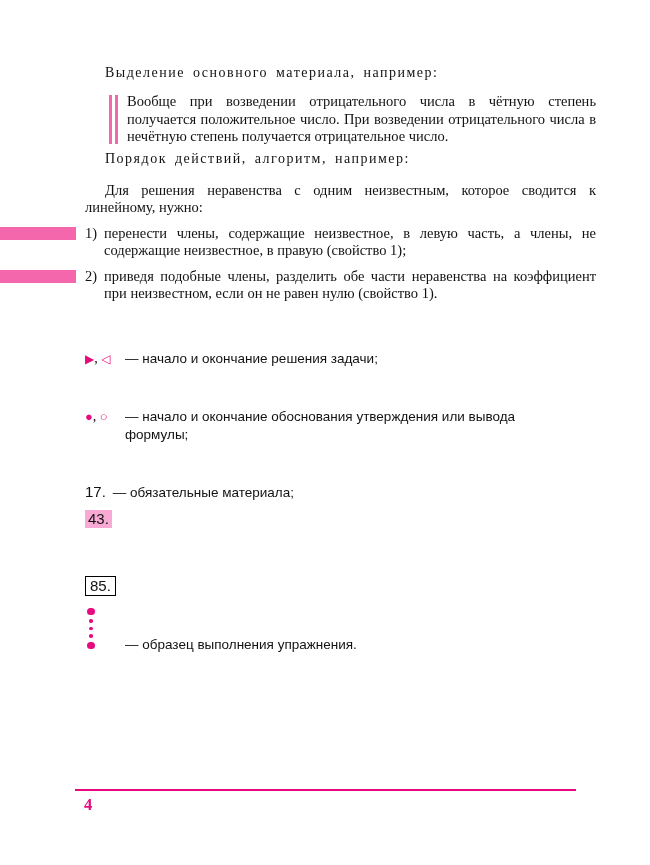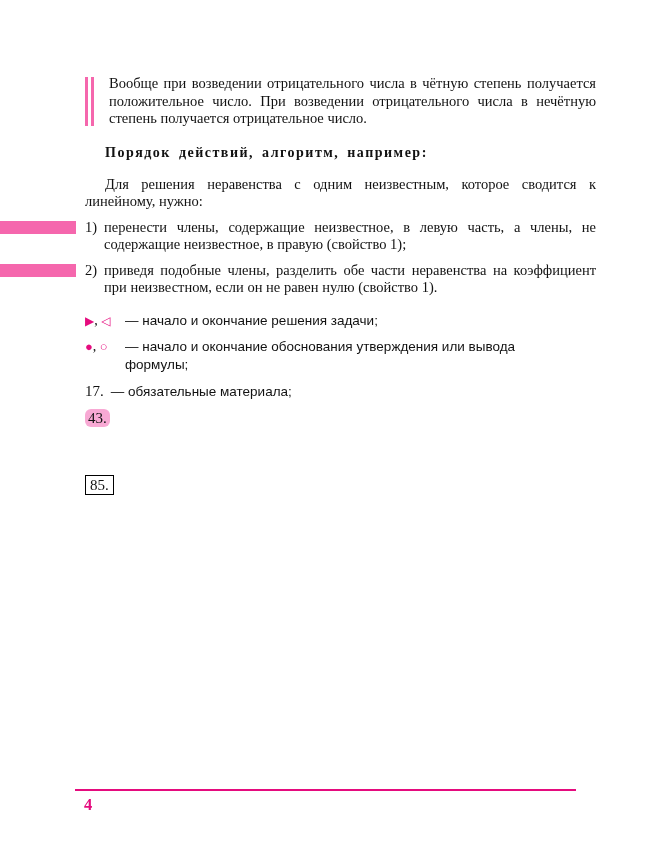--- a/index.html
+++ b/index.html
@@ -14,58 +14,59 @@
     color:#121212;font-family:"Liberation Serif", serif;overflow:hidden;
   }
   .content{position:absolute;left:85px;top:64px;width:511px;}
   .spaced-heading{
     font-size:14px;line-height:18px;letter-spacing:1.5px;word-spacing:3px;
     margin-left:20px;white-space:nowrap;
   }
   .para{font-size:14.5px;line-height:17.5px;text-align:justify;}
   .indent{text-indent:20px;}
   
-  .quote-block{position:relative;margin-top:11px;padding-left:24px;}
+  .quote-block{position:relative;margin-top:11px;padding-left:18px;margin-left:24px;}
   .quote-bars{position:absolute;left:0;top:2px;bottom:2px;width:11px;display:flex;gap:3px;}
   .quote-bars .bar{width:3px;background:var(--bar);}
-  .h2{margin-top:16px;font-weight:bold;}
+  .h2{margin-top:4px;}
   .intro{margin-top:14px;}
   
   .step{position:relative;padding-left:19px;margin-top:8px;font-size:14.5px;line-height:17.5px;text-align:justify;}
   .step .num{position:absolute;left:0;top:0;}
   .step .mbar{position:absolute;left:-85px;top:2px;width:76px;height:13px;background:var(--bar);}
   
   .legend{margin-top:15px;font-family:"Liberation Sans", sans-serif;font-size:13.5px;line-height:18px;}
   .legend-row{display:flex;align-items:baseline;margin-top:8px;}
   .legend-row.center{align-items:center;}
   .markers{flex:none;width:40px;font-family:"Liberation Serif", serif;font-size:14px;}
   .sym{color:var(--accent);}
   .sym-tri{font-size:12px;}
   .sym-circ{font-size:13px;}
-  .legend-text{max-width:442px;}
-  .ex-num{flex:none;margin-right:7px;font-family:Liberation Serif, serif;font-size:15px;}
-  .ex-num.hl{background:var(--highlight);padding:0 3px;border-radius:6px;}
+  .legend-text{max-width:442px;margin-top:32px;}
+  .ex-num{flex:none;margin-right:7px;font-family:Liberation Sans, sans-serif;font-size:15px;}
+  .ex-num.hl{background:var(--highlight);padding:0 3px;}
   .ex-num.boxed{border:1.4px solid #000;padding:0 4px;margin-top:40px;}
   
   .dots-col{flex:none;width:40px;display:flex;flex-direction:column;align-items:flex-start;gap:4px;padding-left:2px;}
   .dot{width:3.5px;height:3.5px;border-radius:50%;background:var(--accent);margin-left:2px;}
   .dot.big{width:7.5px;height:7.5px;margin-left:0;}
   
   .footer-rule{position:absolute;left:75px;width:501px;top:789px;border-top:2px solid var(--accent);}
   .page-num{
     position:absolute;left:84px;top:795px;color:var(--accent);
     font-family:"Liberation Serif", serif;font-weight:bold;font-size:16.5px;
   }
 </style>
 </head>
 <body>
 
 <div class="page">
   <div class="content">
 
+    <p class="spaced-heading">Выделение основного материала, например:</p>
 
     <div class="quote-block">
       <div class="quote-bars">
         <span class="bar"></span>
         <span class="bar"></span>
       </div>
       <p class="para">Вообще при возведении отрицательного числа в чётную степень получается положительное число. При возведении отрицательного числа в нечётную степень получается отрицательное число.</p>
     </div>
 
     <p class="spaced-heading h2">Порядок действий, алгоритм, например:</p>
@@ -102,19 +103,29 @@
       </div>
 
       <div class="legend-row">
         <span class="ex-num hl">43.</span>
       </div>
 
       <div class="legend-row">
         <span class="ex-num boxed">85.</span>
       </div>
 
+      <div class="legend-row center">
+        <span class="dots-col">
+          <span class="dot big"></span>
+          <span class="dot"></span>
+          <span class="dot"></span>
+          <span class="dot"></span>
+          <span class="dot big"></span>
+        </span>
+        <span class="legend-text">— образец выполнения упражнения.</span>
+      </div>
 
     </div>
   </div>
 
   <div class="footer-rule"></div>
   <div class="page-num">4</div>
 </div>
 
 </body></html>

